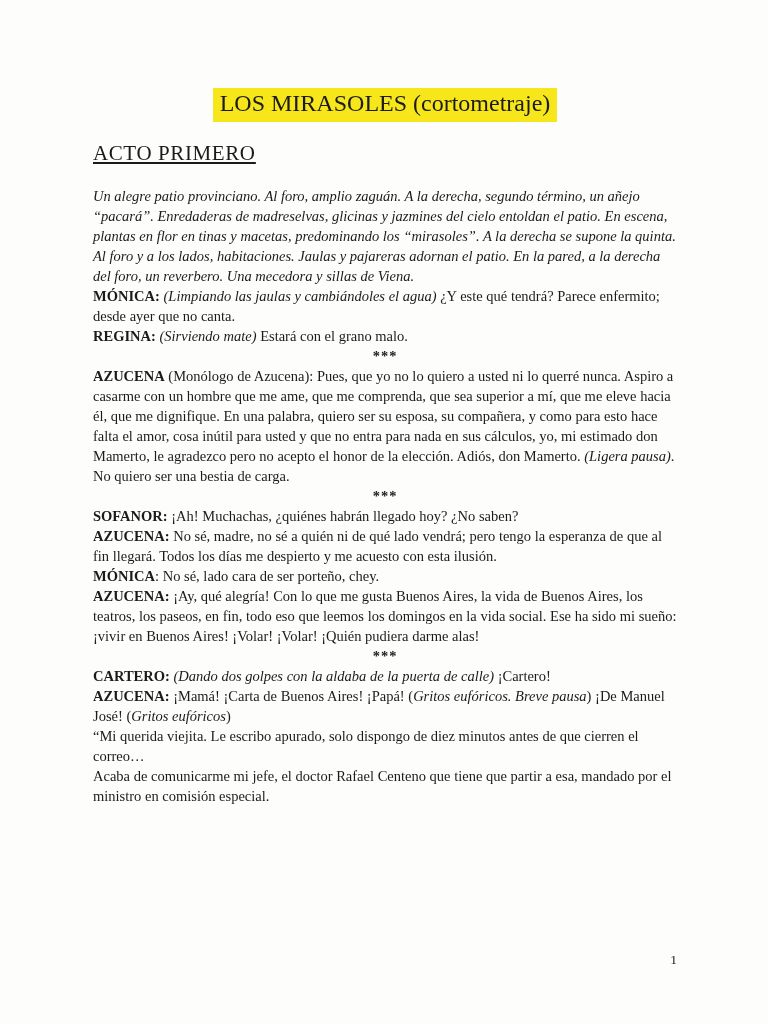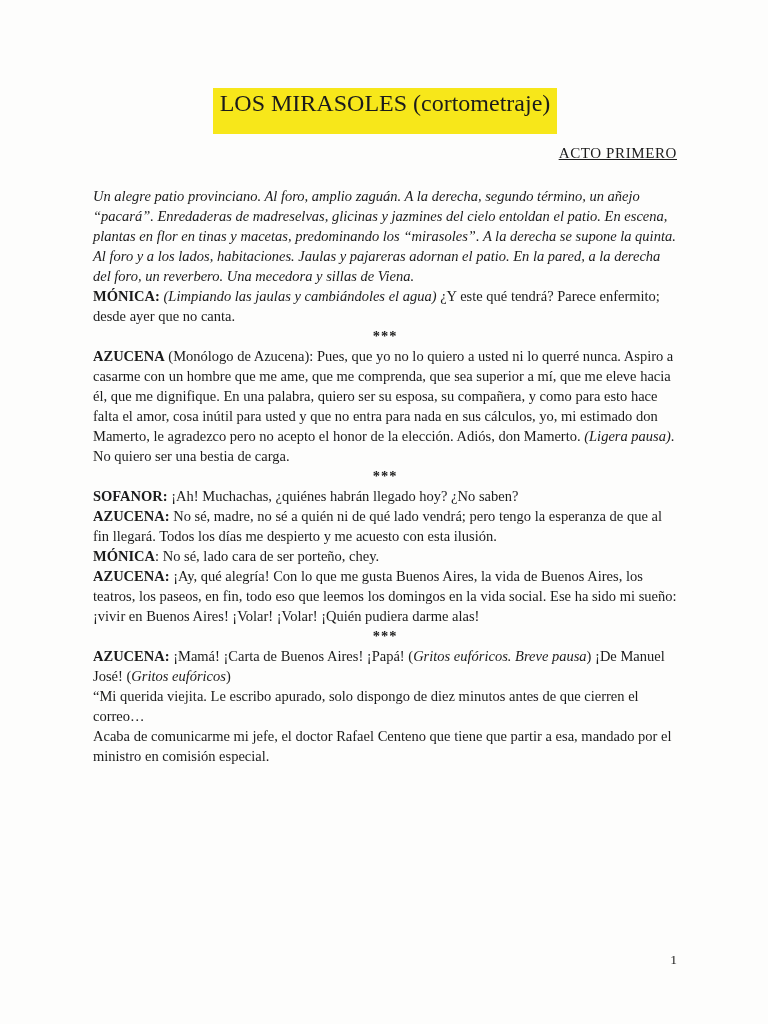--- a/index.html
+++ b/index.html
@@ -14,25 +14,25 @@
     font-family: "Liberation Serif", "DejaVu Serif", serif;
     color: #1b1b1b;
   }
   .doc-title {
     margin: 0;
     text-align: center;
     font-size: 24px;
     font-weight: 400;
     line-height: 30px;
   }
-  .doc-title .hl { padding: 2px 7px 18px; margin-top: 24px; }
+  .doc-title .hl { padding: 2px 7px 6px; margin-top: 24px; }
   .act-heading {
     margin: 24px 0 0 0;
-    text-align: right;
-    font-size: 15px;
+    text-align: left;
+    font-size: 21px;
     font-weight: 400;
     line-height: 22px;
     text-decoration: underline;
   }
   .act-heading .ul { text-decoration: underline; letter-spacing: 0.6px; }
   .script-body {
     margin-top: 22px;
     font-size: 14.5px;
     line-height: 20px;
   }
@@ -61,28 +61,30 @@
 
 <div class="page" style="background: rgb(253, 253, 252); color: rgb(27, 27, 27);">
 
   <h1 class="doc-title"><span class="hl" style="background-color: rgb(247, 231, 26);">LOS MIRASOLES (cortometraje)</span></h1>
 
   <h2 class="act-heading"><span class="ul">ACTO PRIMERO</span></h2>
 
   <div class="script-body">
       <p class="block stage gap-after"><span class="seg-i">Un alegre patio provinciano. Al foro, amplio zaguán. A la derecha, segundo término, un añejo “pacará”. Enredaderas de madreselvas, glicinas y jazmines del cielo entoldan el patio. En escena, plantas en flor en tinas y macetas, predominando los “mirasoles”. A la derecha se supone la quinta. Al foro y a los lados, habitaciones. Jaulas y pajareras adornan el patio. En la pared, a la derecha del foro, un reverbero. Una mecedora y sillas de Viena.</span></p>
       <p class="block dialogue"><span class="seg-b">MÓNICA: </span><span class="seg-i">(Limpiando las jaulas y cambiándoles el agua)</span><span class="seg-r"> ¿Y este qué tendrá? Parece enfermito; desde ayer que no canta.</span></p>
+      <p class="block dialogue"><span class="seg-b">REGINA: </span><span class="seg-i">(Sirviendo mate)</span><span class="seg-r"> Estará con el grano malo.</span></p>
       <p class="block separator">***</p>
       <p class="block dialogue"><span class="seg-b">AZUCENA</span><span class="seg-r"> (Monólogo de Azucena): Pues, que yo no lo quiero a usted ni lo querré nunca. Aspiro a casarme con un hombre que me ame, que me comprenda, que sea superior a mí, que me eleve hacia él, que me dignifique. En una palabra, quiero ser su esposa, su compañera, y como para esto hace falta el amor, cosa inútil para usted y que no entra para nada en sus cálculos, yo, mi estimado don Mamerto, le agradezco pero no acepto el honor de la elección. Adiós, don Mamerto. </span><span class="seg-i">(Ligera pausa)</span><span class="seg-r">. No quiero ser una bestia de carga.</span></p>
       <p class="block separator">***</p>
       <p class="block dialogue"><span class="seg-b">SOFANOR: </span><span class="seg-r">¡Ah! Muchachas, ¿quiénes habrán llegado hoy? ¿No saben?</span></p>
       <p class="block dialogue"><span class="seg-b">AZUCENA: </span><span class="seg-r">No sé, madre, no sé a quién ni de qué lado vendrá; pero tengo la esperanza de que al fin llegará. Todos los días me despierto y me acuesto con esta ilusión.</span></p>
       <p class="block dialogue"><span class="seg-b">MÓNICA</span><span class="seg-r">: No sé, lado cara de ser porteño, chey.</span></p>
       <p class="block dialogue"><span class="seg-b">AZUCENA: </span><span class="seg-r">¡Ay, qué alegría! Con lo que me gusta Buenos Aires, la vida de Buenos Aires, los teatros, los paseos, en fin, todo eso que leemos los domingos en la vida social. Ese ha sido mi sueño: ¡vivir en Buenos Aires! ¡Volar! ¡Volar! ¡Quién pudiera darme alas!</span></p>
       <p class="block separator">***</p>
+      <p class="block dialogue"><span class="seg-b">CARTERO: </span><span class="seg-i">(Dando dos golpes con la aldaba de la puerta de calle)</span><span class="seg-r"> ¡Cartero!</span></p>
       <p class="block dialogue"><span class="seg-b">AZUCENA: </span><span class="seg-r">¡Mamá! ¡Carta de Buenos Aires! ¡Papá! (</span><span class="seg-i">Gritos eufóricos. Breve pausa</span><span class="seg-r">) ¡De Manuel José! (</span><span class="seg-i">Gritos eufóricos</span><span class="seg-r">)</span></p>
       <p class="block letter"><span class="seg-r">“Mi querida viejita. Le escribo apurado, solo dispongo de diez minutos antes de que cierren el correo…</span></p>
       <p class="block letter"><span class="seg-r">Acaba de comunicarme mi jefe, el doctor Rafael Centeno que tiene que partir a esa, mandado por el ministro en comisión especial.</span></p>
     </div>
 
   <div class="page-footer"><span>1</span></div>
 
 </div>
 
 </body></html>

